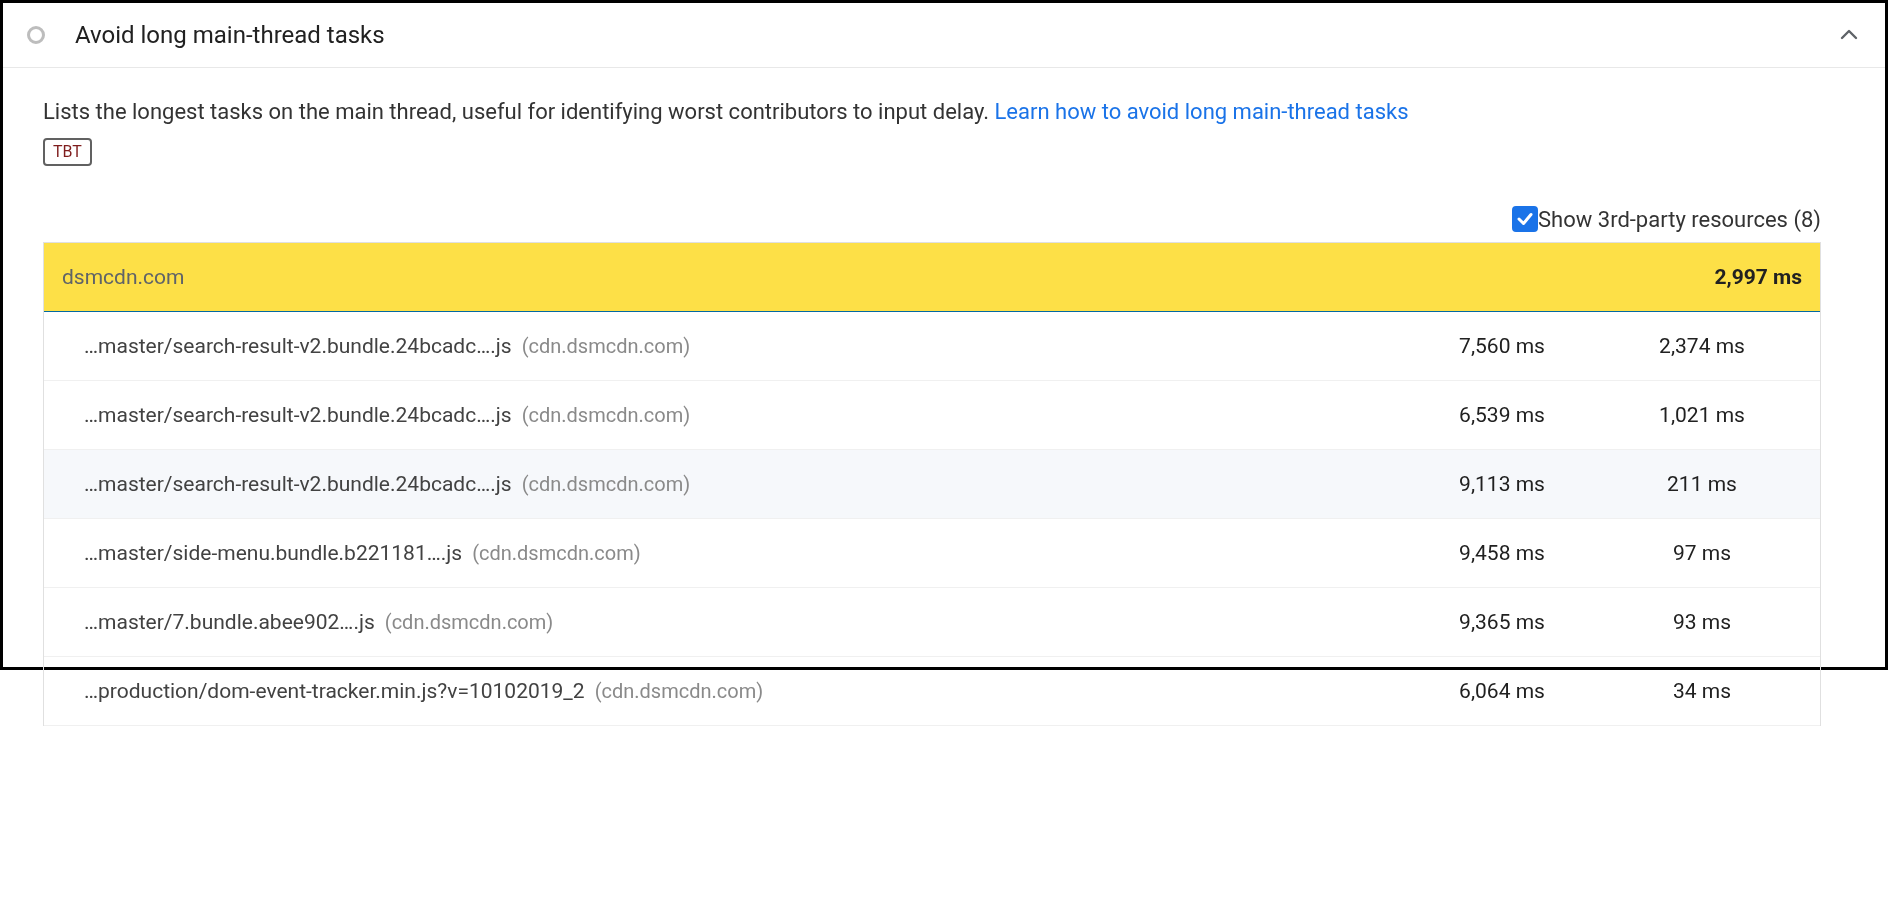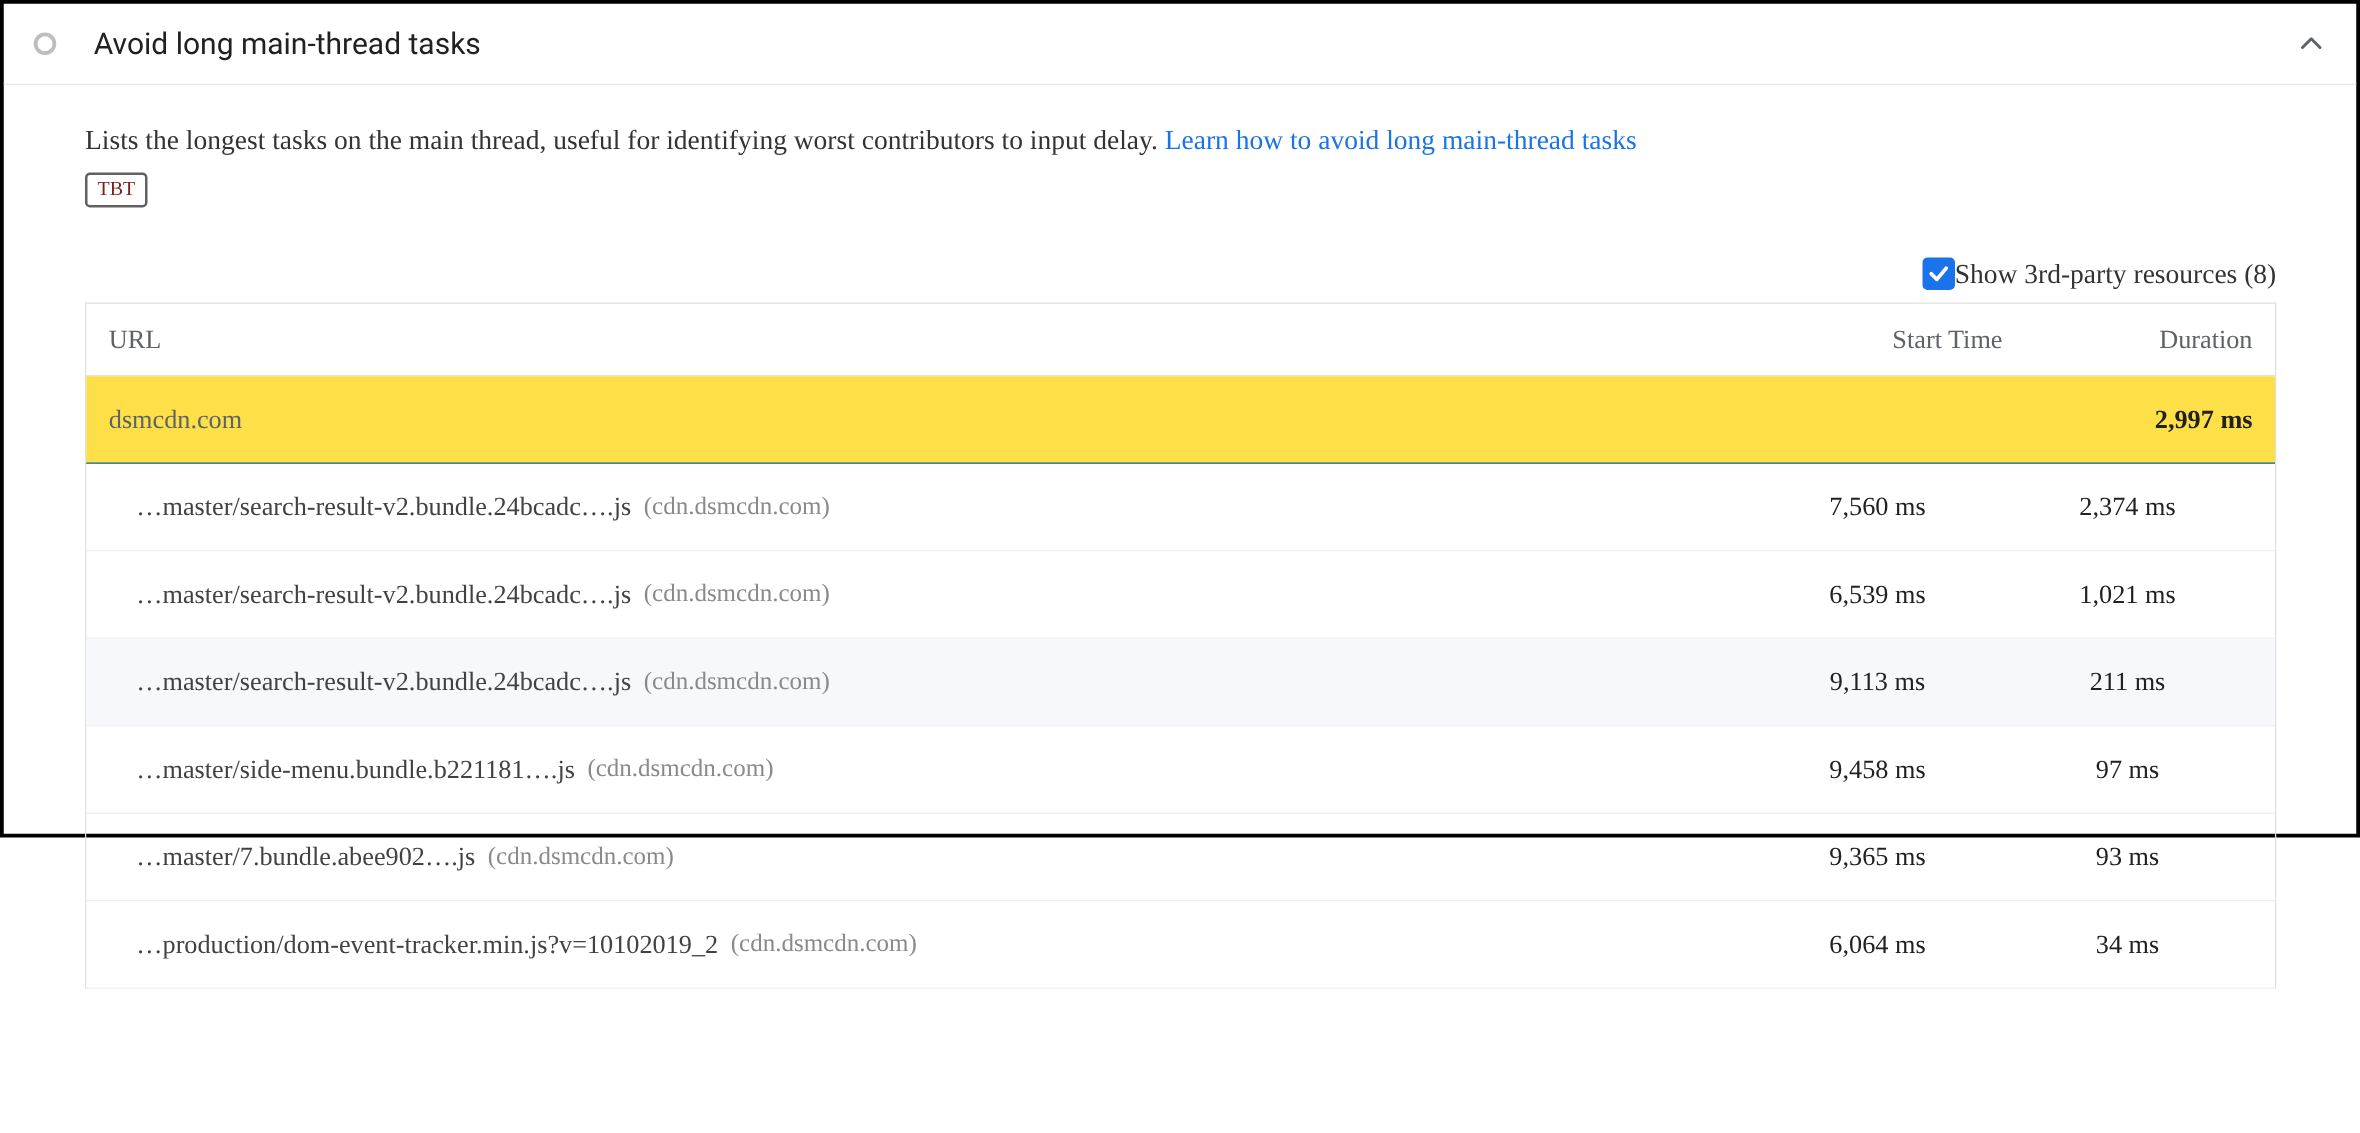--- a/index.html
+++ b/index.html
@@ -39,22 +39,21 @@
     color: #212121;
   }
   .chevron {
     flex: 0 0 auto;
     width: 24px;
     height: 24px;
     color: #5f6368;
   }
   .chevron svg { display:block; }
   .content {
-    padding: 16px 64px 0 65px;
-    font-family: Liberation Serif, serif;
+    padding: 16px 64px 0 40px;
   }
   .description {
     font-size: 22px;
     line-height: 1.45;
     color: #333;
     margin: 12px 0 6px 0;
   }
   .description a {
     color: #1a73e8;
     text-decoration: none;
@@ -156,25 +155,20 @@
     <div class="toggle-row">
       <div class="checkbox">
         <svg width="18" height="18" viewBox="0 0 24 24" fill="none" stroke="#fff" stroke-width="4" stroke-linecap="round" stroke-linejoin="round">
             <polyline points="4 12 10 18 20 6"></polyline>
           </svg>
       </div>
       <span>Show 3rd-party resources (8)</span>
     </div>
 
     <div class="table">
-      <div class="thead">
-        <div class="th-url">URL</div>
-        <div class="th-num">Start Time</div>
-        <div class="th-num">Duration</div>
-      </div>
       <div class="group-row">
         <div>dsmcdn.com</div>
         <div></div>
         <div class="group-total">2,997 ms</div>
       </div>
       <div id="rows-mount">
           <div class="row">
             <div class="url-cell">
               <span>…master/search-result-v2.bundle.24bcadc….js</span>
               <span class="host">(cdn.dsmcdn.com)</span>

